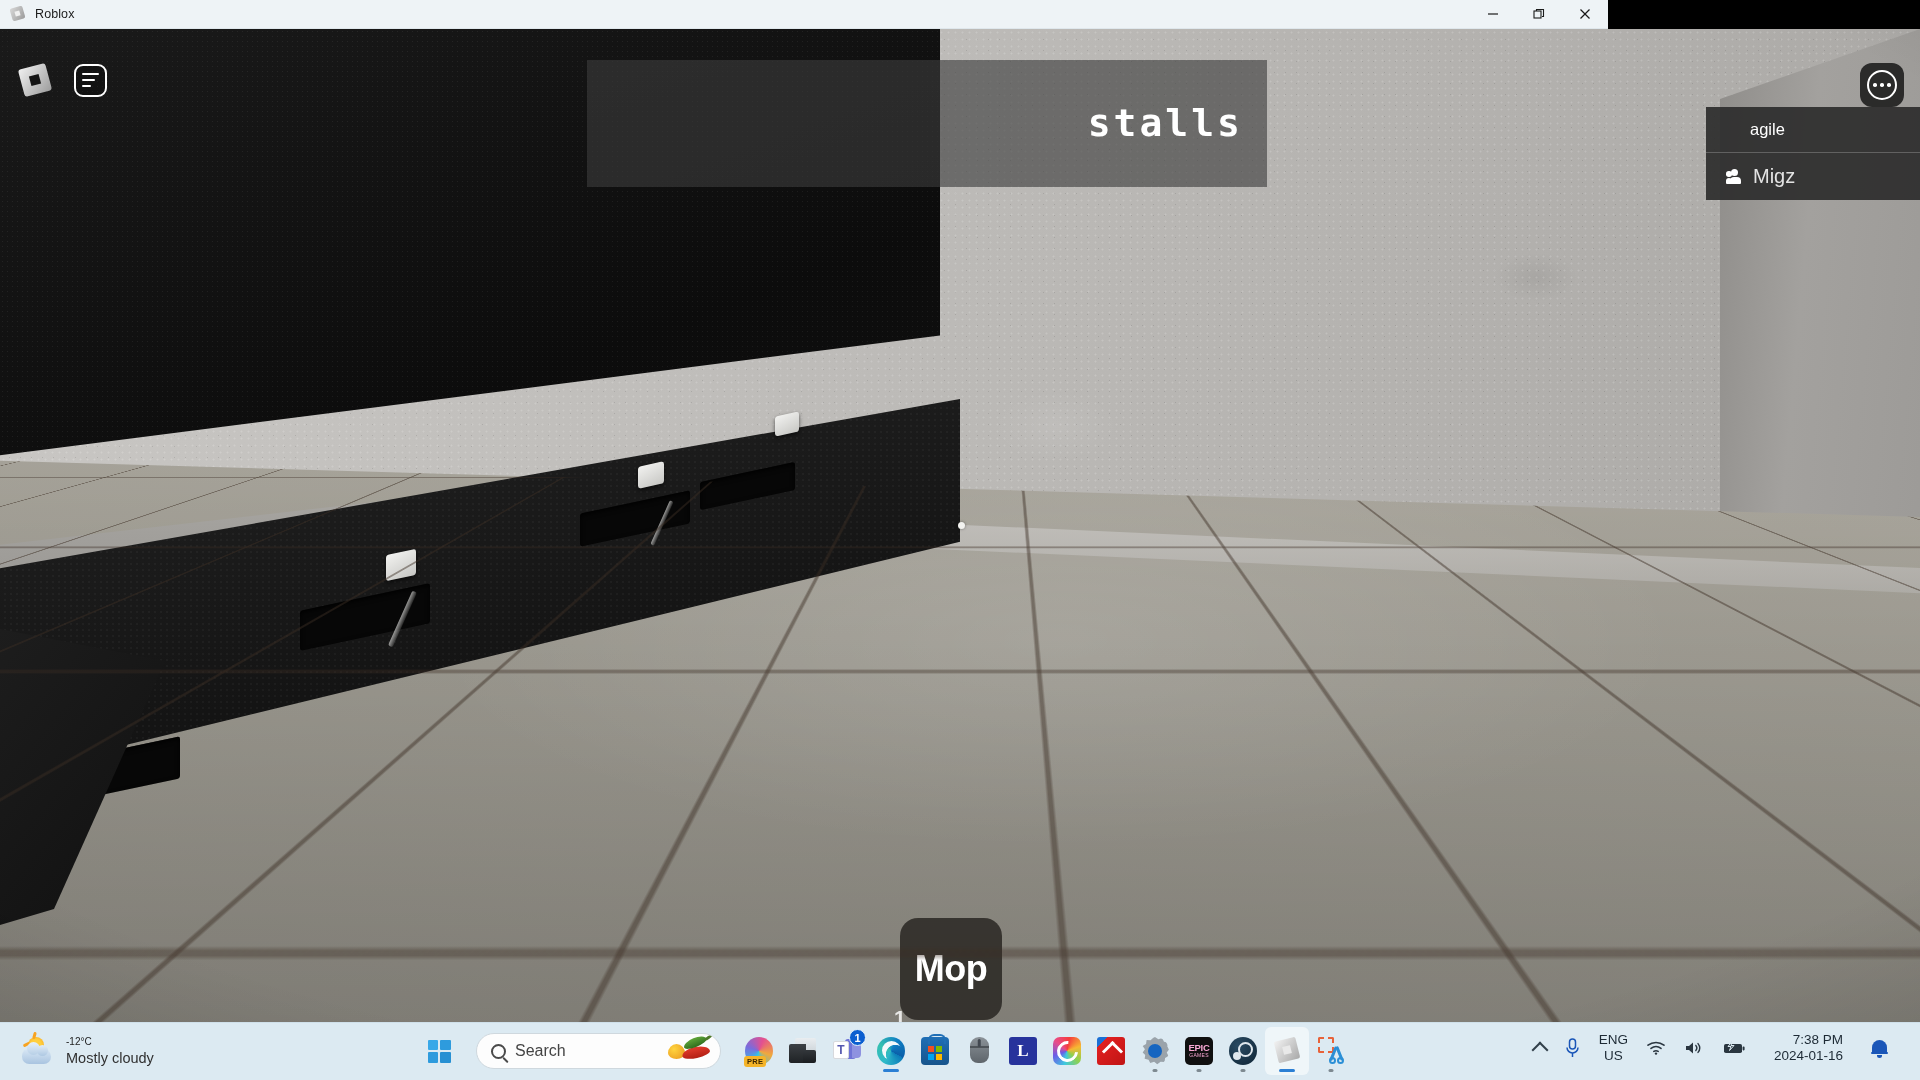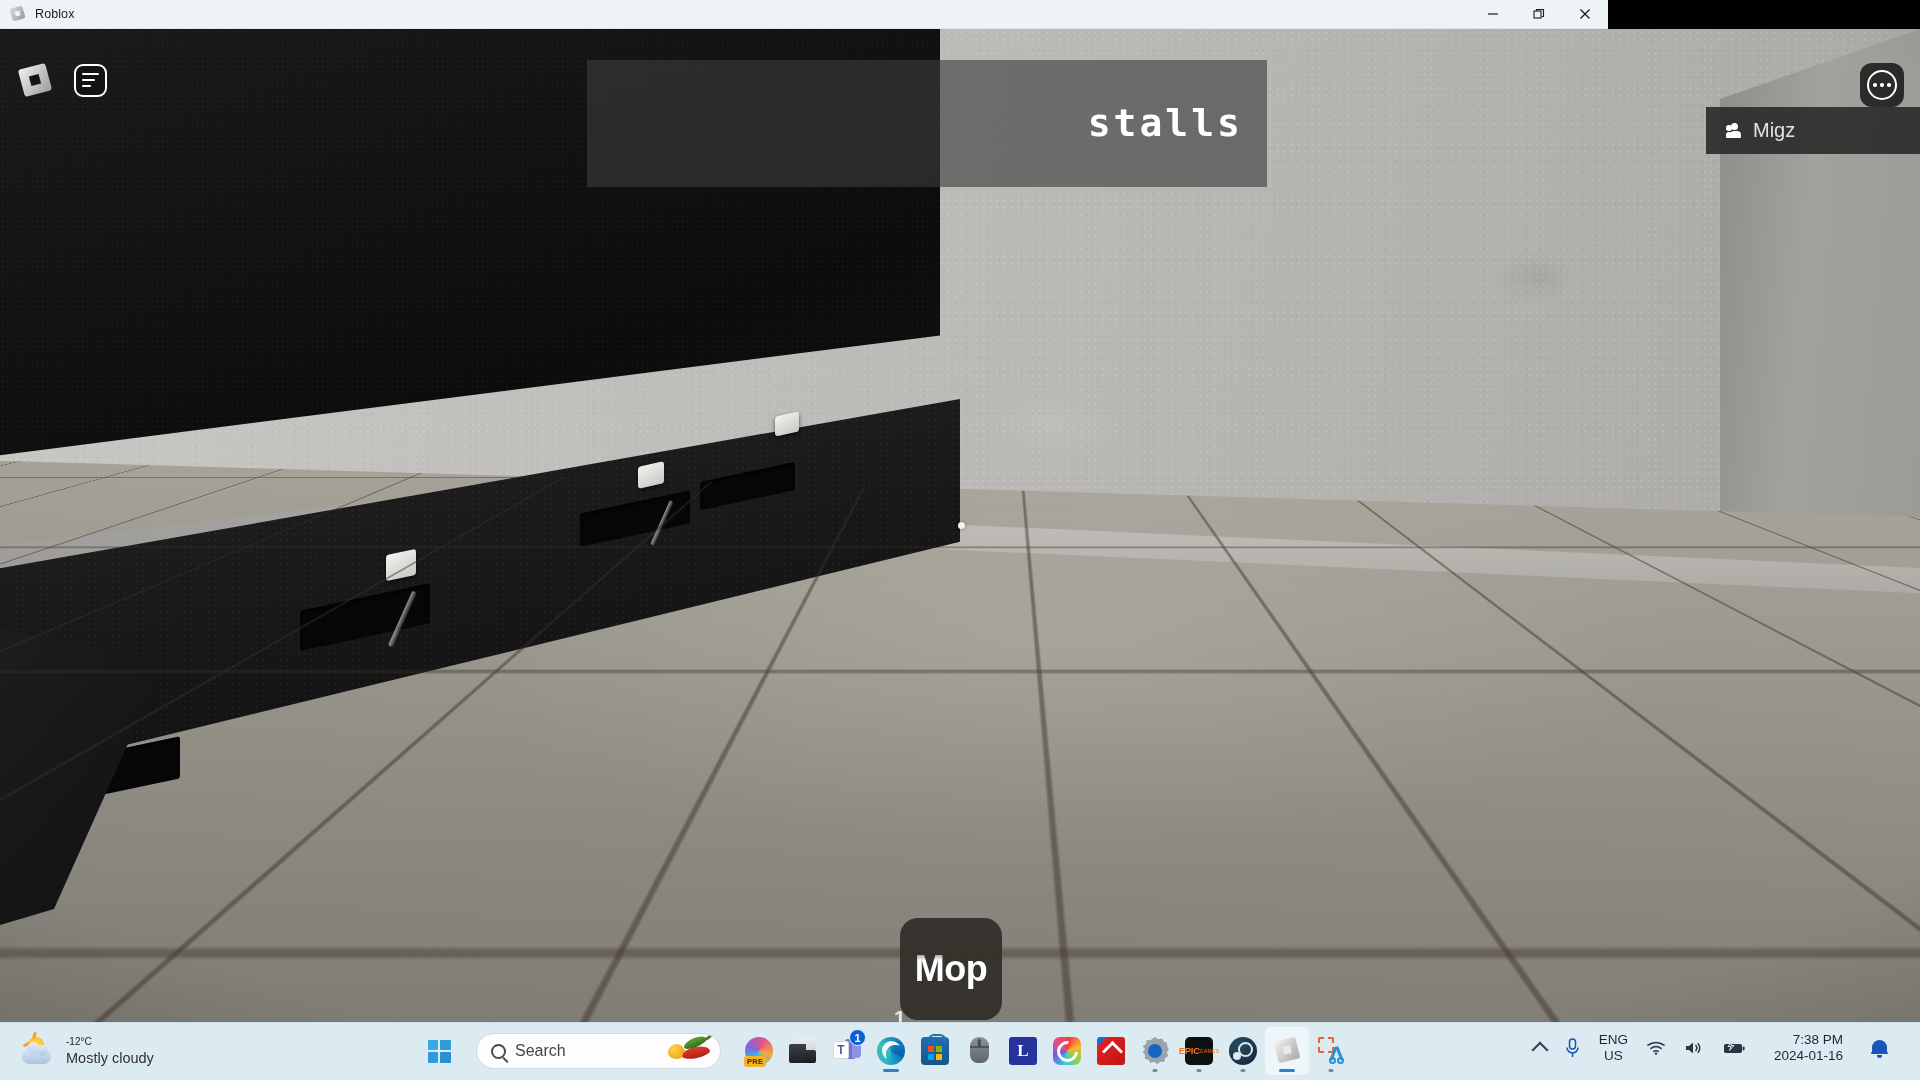--- a/index.html
+++ b/index.html
@@ -332,21 +332,21 @@
   .ic-mouse:before{ content:""; position:absolute; left:0; top:9px; width:100%; height:2px; background:rgba(50,55,60,.6);}
   .ic-logi{ background:#27339c; border-radius:3px; color:#fff; font-size:17px; font-weight:700; display:flex; align-items:center; justify-content:center; font-family:"Liberation Serif",serif;}
   .ic-cc{ border-radius:7px; background:conic-gradient(from 10deg,#f53c3c,#f7b733,#8fd14f,#3ec9e0,#6b5ce7,#e84d8a,#f53c3c); position:relative; display:flex; align-items:center; justify-content:center;}
   .ic-cc:after{ content:""; position:absolute; width:15px; height:15px; border-radius:50%; border:3px solid #fff; border-right-color:transparent; transform:rotate(-40deg);}
   .ic-amd{ background:linear-gradient(135deg,#1a6fd4 0%,#1a6fd4 18%,#e02020 18%,#c01414 100%); border-radius:3px; position:relative;}
   .ic-amd:after{ content:""; position:absolute; left:8px; top:7px; width:12px; height:12px; border-left:3px solid #fff; border-top:3px solid #fff; transform:rotate(45deg);}
   .ic-gear{ position:relative; width:28px; height:28px;}
   .ic-gear .teeth{ position:absolute; inset:0; background:#9aa3aa; border-radius:50%;
     clip-path:polygon(50% 0%,62% 8%,76% 4%,82% 17%,96% 20%,94% 34%,100% 45%,92% 55%,98% 68%,86% 75%,84% 89%,70% 88%,58% 97%,47% 88%,33% 93%,27% 81%,13% 78%,15% 64%,6% 55%,14% 44%,6% 32%,18% 25%,20% 11%,34% 12%,44% 3%);}
   .ic-gear .core{ position:absolute; left:7px; top:7px; width:14px; height:14px; border-radius:50%; background:#1565c0;}
-  .ic-epic{ background:#101010; border-radius:5px; display:flex; flex-direction:row; align-items:center; justify-content:center; color:#f97316;}
+  .ic-epic{ background:#101010; border-radius:5px; display:flex; flex-direction:column; align-items:center; justify-content:center; color:#f9a8d4;}
   .ic-epic b{ font-size:9.5px; letter-spacing:-.3px; line-height:1;}
   .ic-epic i{ font-size:5px; font-style:normal; letter-spacing:.3px; line-height:1.4;}
   .ic-steam{ border-radius:50%; background:radial-gradient(circle at 35% 30%,#2a4b63,#0e2435); position:relative;}
   .ic-steam:after{ content:""; position:absolute; right:4px; top:5px; width:11px; height:11px; border-radius:50%; border:2.5px solid #dfe7ed;}
   .ic-steam:before{ content:""; position:absolute; left:4px; bottom:5px; width:8px; height:8px; border-radius:50%; background:#dfe7ed;}
   .ic-roblox .sq{ position:absolute; left:3px; top:2px; width:22px; height:22px; background:linear-gradient(140deg,#f2f2f2,#a8a8a8); transform:rotate(-14deg); border-radius:2px;}
   .ic-roblox .sq:after{ content:""; position:absolute; left:7px; top:7px; width:8px; height:8px; background:#e9e9e9;}
   .ic-snip .frame{ position:absolute; left:1px; top:0px; width:16px; height:16px; border:2.5px dashed #e8633a; border-radius:2px;}
   .ic-snip .bl1,.ic-snip .bl2{ position:absolute; width:2.5px; height:15px; background:#2b8fd6; border-radius:2px; left:15px; top:9px;}
   .ic-snip .bl1{ transform:rotate(22deg);} .ic-snip .bl2{ transform:rotate(-22deg); left:21px;}
@@ -433,20 +433,21 @@
 
     <div class="menu-dots">
       <div class="ring">
           <b></b>
           <b></b>
           <b></b>
         </div>
     </div>
 
     <div class="player-panel">
+      <div class="pp-title">agile</div>
       <div class="pp-row">
         <span class="people-icon">
           <i class="h1"></i>
             <i class="h2"></i>
             <i class="b1"></i>
             <i class="b2"></i>
         </span>
         <span>Migz</span>
       </div>
     </div>

